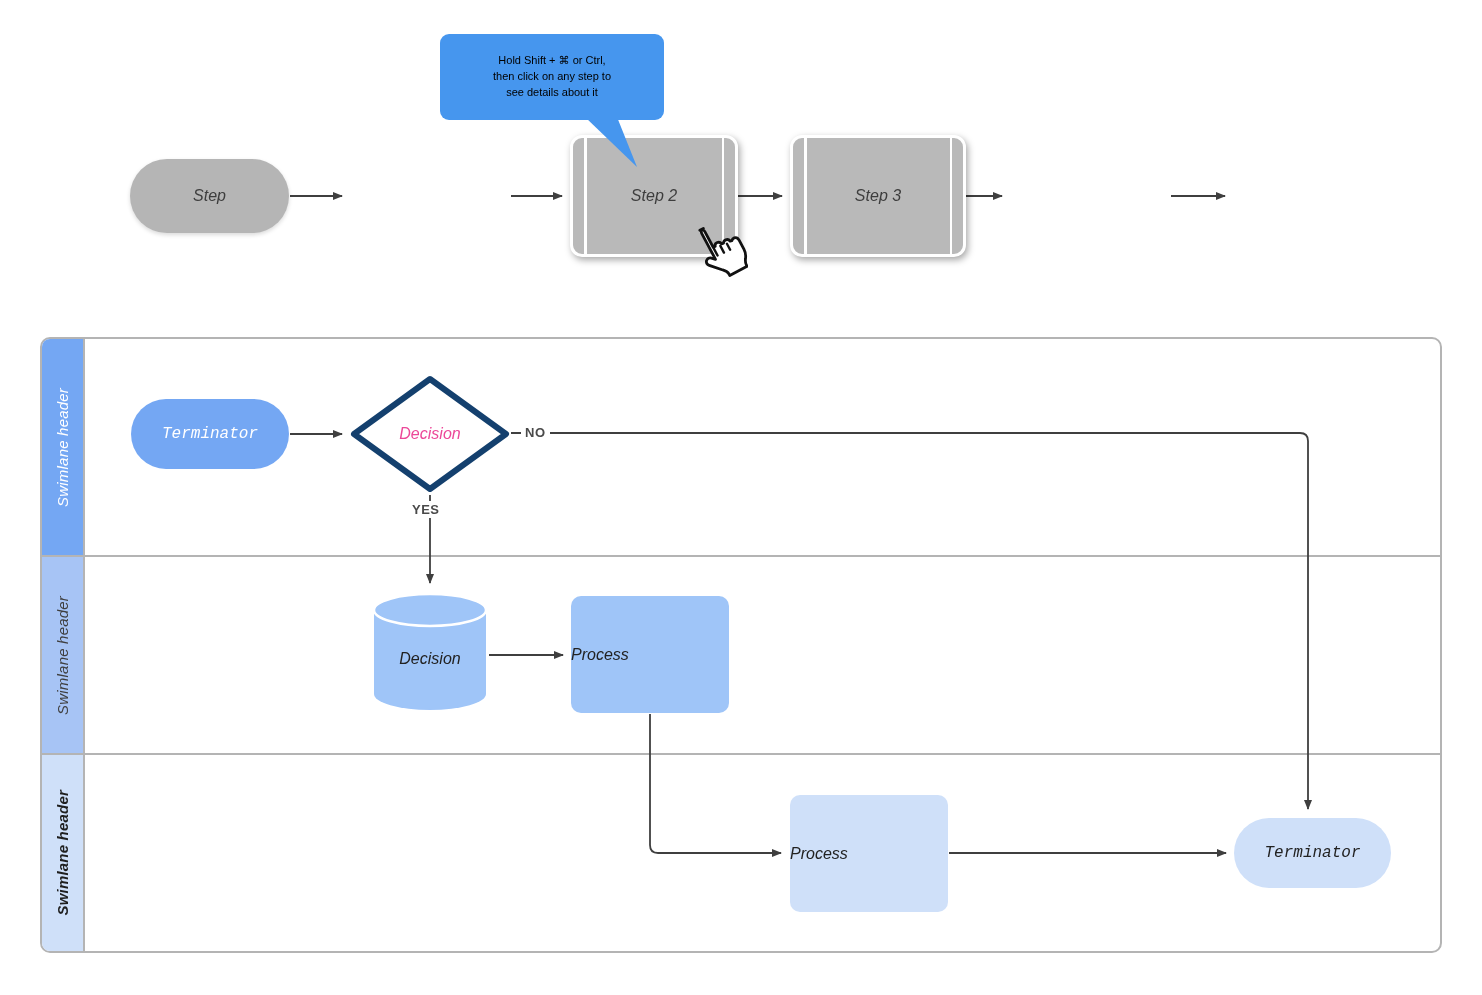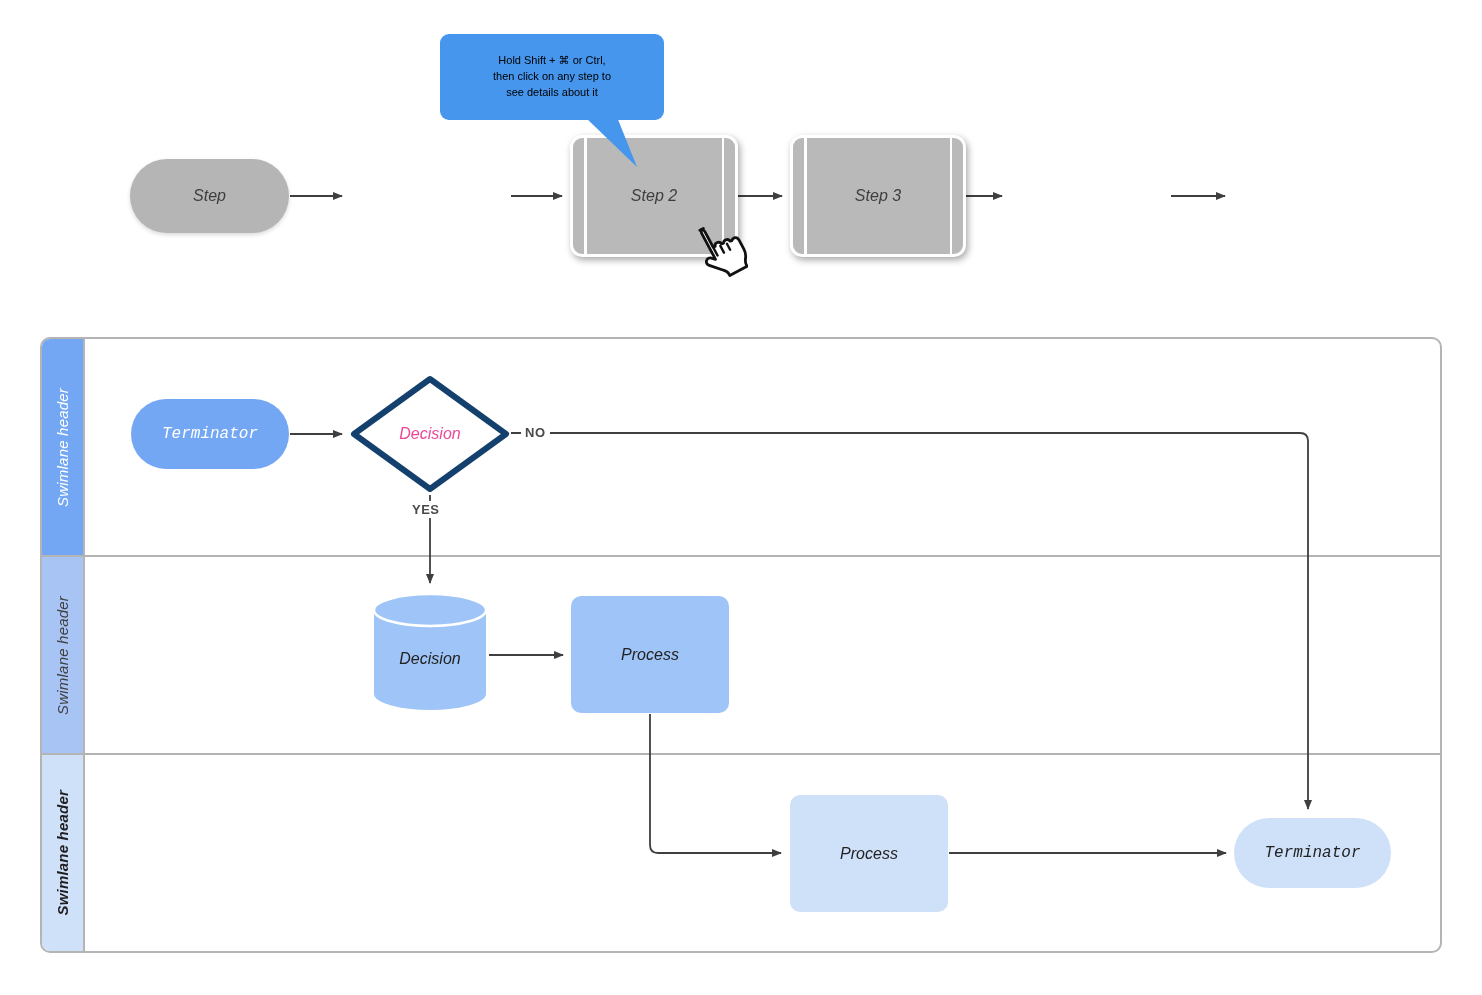--- a/index.html
+++ b/index.html
@@ -41,21 +41,21 @@
   .lane1 .lane-header{background:var(--lane1-blue,#74a7f3);border-top-left-radius:8px;}
   .lane1 .lane-header span{color:#ffffff;}
   .lane2 .lane-header{background:var(--lane2-blue,#a7c4f5);}
   .lane2 .lane-header span{color:#3f3f3f;}
   .lane3 .lane-header{background:var(--lane3-blue,#cfe0f9);border-bottom-left-radius:8px;}
   .lane3 .lane-header span{color:#1f1f1f;font-weight:bold;}
 
   
   .abs{position:absolute;}
   .blue-stadium{display:flex;align-items:center;justify-content:center;border-radius:36px;font-family:Liberation Mono, monospace;}
-  .rounded-proc{display:flex;align-items:center;justify-content:center;border-radius:10px;}
+  .rounded-proc{display:flex;align-items:center;border-radius:10px;}
 
   .edge-label{position:absolute;background:#ffffff;color:#4a4a4a;font-weight:bold;
     font-size:13px;letter-spacing:.5px;text-align:center;padding:1px 4px;z-index:12;}
 
   svg.overlay{position:absolute;left:0;top:0;z-index:5;pointer-events:none;}
   .node{z-index:10;}
   .cursor{position:absolute;left:686px;top:218px;z-index:40;}
 </style>
 </head>
 <body>

